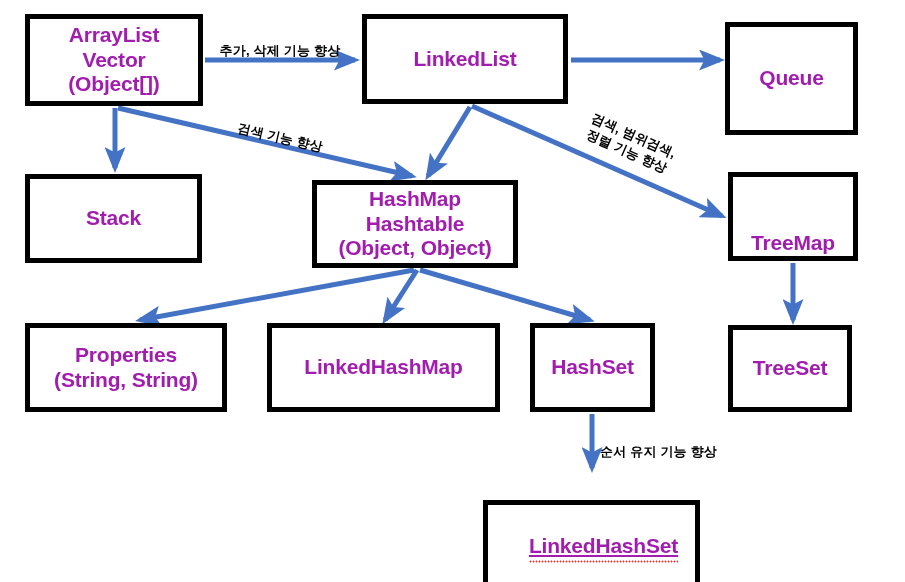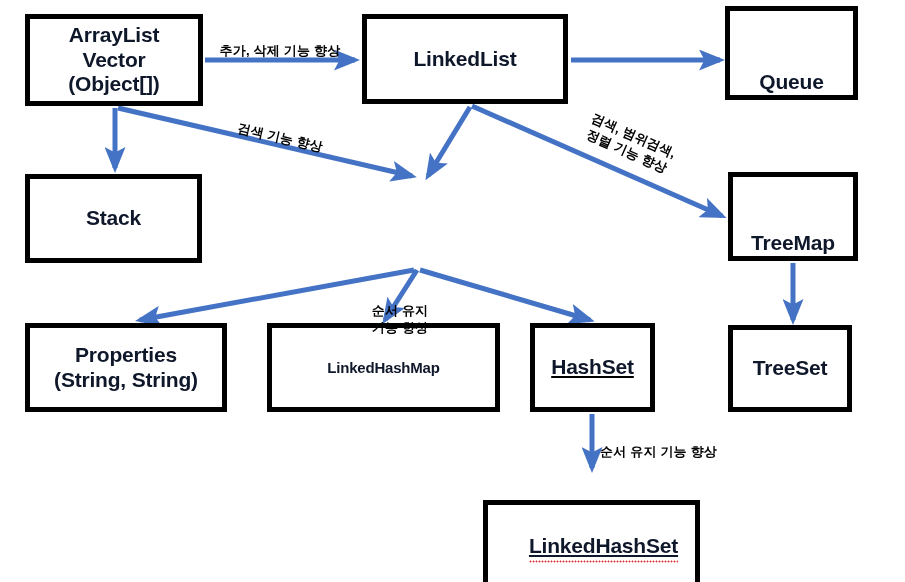--- a/index.html
+++ b/index.html
@@ -33,26 +33,26 @@
     align-items: center;
     justify-content: center;
     text-align: center;
     z-index: 3;
   }
   .node-label {
     font-family: "Liberation Sans", "DejaVu Sans", sans-serif;
     font-weight: bold;
     font-size: 21px;
     line-height: 1.18;
-    color: #0f172a;
+    color: #a21caf;
     white-space: pre-line;
     letter-spacing: -0.2px;
   }
   .node-label.small {
-    font-size: 15px;
+    font-size: 21px;
   }
   .node-label.underlined {
     text-decoration: underline;
     text-decoration-thickness: 2px;
     text-underline-offset: 2px;
   }
   .squiggle-wrap {
     position: relative;
     display: inline-block;
   }
@@ -109,43 +109,48 @@
   <div class="node" style="left:25px; top:14px; width:178px; height:92px;">
     <span class="node-label">ArrayList
 Vector
 (Object[])</span>
   </div>
 
   <div class="node" style="left:362px; top:14px; width:206px; height:90px;">
     <span class="node-label">LinkedList</span>
   </div>
 
-  <div class="node" style="left:725px; top:6px; width:133px; height:94px;align-items:flex-end;">
+  <div class="node" style="left:725px; top:22px; width:133px; height:113px;">
     <span class="node-label">Queue</span>
   </div>
 
   <div class="node" style="left:25px; top:174px; width:177px; height:89px;justify-content:center;">
     <span class="node-label">Stack</span>
   </div>
 
+  <div class="node" style="left:312px; top:180px; width:206px; height:88px;">
+    <span class="node-label">HashMap
+Hashtable
+(Object, Object)</span>
+  </div>
 
   <div class="node" style="left:728px; top:172px; width:130px; height:89px;align-items:flex-end;">
     <span class="node-label">TreeMap</span>
   </div>
 
   <div class="node" style="left:25px; top:323px; width:202px; height:89px;">
     <span class="node-label">Properties
 (String, String)</span>
   </div>
 
   <div class="node" style="left:267px; top:323px; width:233px; height:89px;">
     <span class="node-label small">LinkedHashMap</span>
   </div>
 
-  <div class="node" style="left:530px; top:323px; width:125px; height:89px;text-decoration:underline;">
+  <div class="node" style="left:530px; top:323px; width:125px; height:89px;">
     <span class="node-label">HashSet</span>
   </div>
 
   <div class="node" style="left:728px; top:325px; width:124px; height:87px;">
     <span class="node-label">TreeSet</span>
   </div>
 
   <div class="node" style="left:483px; top:500px; width:217px; height:92px;padding-left:24px;">
     <span class="squiggle-wrap">
       <span class="node-label underlined">LinkedHashSet</span>
@@ -159,22 +164,18 @@
 
   <div class="edge-label" style="left:217px; top:114px; width:130px; transform: rotate(13deg); transform-origin: center center;">
     <span>검색 기능 향상</span>
   </div>
 
   <div class="edge-label" style="left:571px; top:112px; width:125px; transform: rotate(24deg); transform-origin: center center;">
     <span>검색, 범위검색,
 정렬 기능 향상</span>
   </div>
 
-  <div class="edge-label" style="left:345px; top:287px; width:110px;">
-    <span>순서 유지
-기능 향상</span>
-  </div>
 
   <div class="edge-label" style="left:600px; top:428px; width:170px; text-align:left;">
     <span>순서 유지 기능 향상</span>
   </div>
 
 </div>
 
 </body></html>

